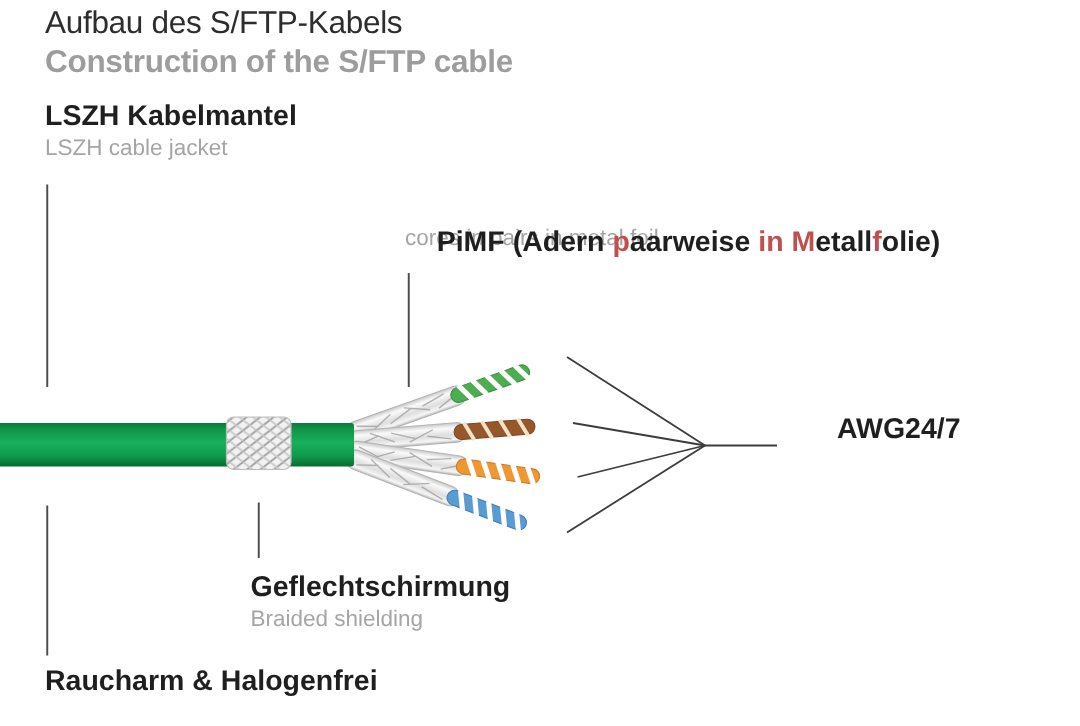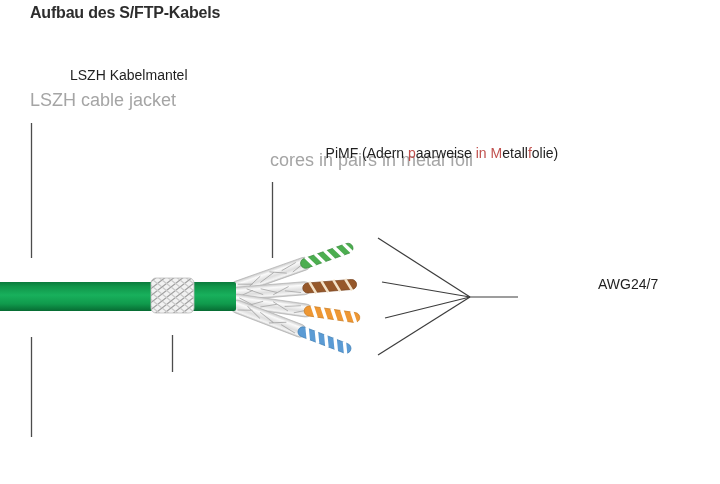--- a/index.html
+++ b/index.html
@@ -1,24 +1,24 @@
 <!DOCTYPE html>
 <html><head>
 <meta charset="utf-8">
 <style>
   html,body{margin:0;padding:0;background:#fff;}
   .stage{
     position:relative;width:720px;height:484px;background:#ffffff;
     font-family:"Liberation Sans","DejaVu Sans",sans-serif;overflow:hidden;
   }
   .abs{position:absolute;}
-  .title-de{font-size:16px;font-weight:700;color:#2d2d2d;letter-spacing:-0.2px;line-height:1.15;text-align:center;}
+  .title-de{font-size:21px;font-weight:400;color:#2d2d2d;letter-spacing:-0.2px;line-height:1.15;text-align:center;}
   .title-en{font-size:21px;font-weight:700;color:#9d9d9d;letter-spacing:-0.2px;line-height:1.15;}
-  .lbl-de{font-size:14px;font-weight:400;color:#1f1f1f;line-height:1.2;white-space:pre-wrap;margin-left:40px;}
-  .lbl-en{font-size:18px;font-weight:400;color:#a5a5a5;line-height:1.2;white-space:pre-wrap;}
+  .lbl-de{font-size:19px;font-weight:700;color:#1f1f1f;line-height:1.2;white-space:pre-wrap;}
+  .lbl-en{font-size:15px;font-weight:400;color:#a5a5a5;line-height:1.2;white-space:pre-wrap;}
   .seg{white-space:pre-wrap;}
   .red{color:#c0504d;}
   svg{display:block;}
 </style>
 </head>
 <body>
 
 <div class="stage">
 
   <svg class="abs" style="left:0;top:0" width="720" height="484" viewBox="0 0 720 484">
@@ -86,29 +86,33 @@
     <g stroke="#3c3c3c" stroke-width="1.2" fill="none">
       <line x1="378" y1="238" x2="470" y2="297"></line>
       <line x1="382" y1="282" x2="470" y2="297"></line>
       <line x1="385" y1="318" x2="470" y2="297"></line>
       <line x1="378" y1="355" x2="470" y2="297"></line>
       <line x1="470" y1="297" x2="518" y2="297"></line>
     </g>
   </svg>
 
   <div class="abs title-de" style="left:30px;top:4px">Aufbau des S/FTP-Kabels</div>
+  <div class="abs title-en" style="left:30px;top:30px">Construction of the S/FTP cable</div>
 
   <div class="abs lbl-de" style="left:30px;top:67px">LSZH Kabelmantel</div>
   <div class="abs lbl-en" style="left:30px;top:90px">LSZH cable jacket</div>
 
   <div class="abs lbl-en" style="left:270px;top:150px">cores in pairs in metal foil</div>
   <div class="abs lbl-de" style="left:270px;top:128px">
     <span class="seg">PiMF (Adern </span><span class="seg red">p</span><span class="seg">aarweise </span><span class="seg red">in </span><span class="seg red">M</span><span class="seg">etall</span><span class="seg red">f</span><span class="seg">olie)</span>
   </div>
 
   <div class="abs lbl-de" style="left:558px;top:276px">AWG24/7</div>
 
+  <div class="abs lbl-de" style="left:167px;top:381px">Geflechtschirmung</div>
+  <div class="abs lbl-en" style="left:167px;top:404px">Braided shielding</div>
 
+  <div class="abs lbl-de" style="left:30px;top:444px">Raucharm &amp; Halogenfrei</div>
   <div class="abs lbl-en" style="left:30px;top:464px">
     <span class="seg red">L</span><span class="seg">ow-</span><span class="seg red">S</span><span class="seg">moke-</span><span class="seg red">Z</span><span class="seg">ero-</span><span class="seg red">H</span><span class="seg">alogen</span>
   </div>
 
 </div>
 
 </body></html>

